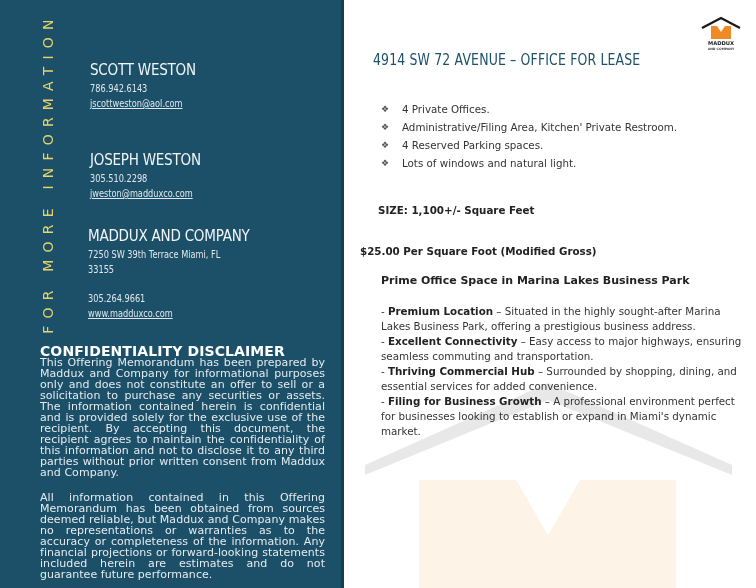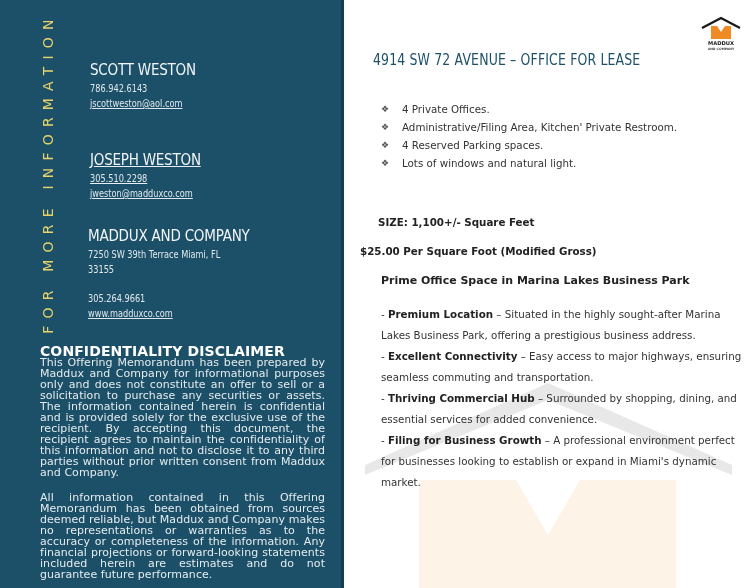--- a/index.html
+++ b/index.html
@@ -65,36 +65,35 @@
     position: absolute; left: 381px; top: 100px; list-style: none;
     font-family: "DejaVu Sans", sans-serif; font-size: 10.3px; color: #333333;
   }
   .features li { height: 18px; line-height: 18px; display: flex; align-items: center; white-space: nowrap; }
   .bullet { width: 21px; font-size: 9px; color: #555; }
 
   .size-line {
     position: absolute; left: 378px; top: 204px;
     font-family: "DejaVu Sans", sans-serif; font-weight: bold; font-size: 10.3px; color: #222;
     white-space: nowrap;
-    margin-top: 12px;
   }
   .price-line {
     position: absolute; left: 360px; top: 245px;
     font-family: "DejaVu Sans", sans-serif; font-weight: bold; font-size: 10.3px; color: #222;
     white-space: nowrap;
   }
   .subheading {
     position: absolute; left: 381px; top: 274px;
     font-family: "DejaVu Sans", sans-serif; font-weight: bold; font-size: 11px; color: #222;
     white-space: nowrap;
   }
   .highlights {
     position: absolute; left: 381px; top: 304px; width: 365px;
     font-family: "DejaVu Sans", sans-serif; font-size: 10.3px; color: #333;
-    line-height: 21px;
+    line-height: 15px;
   }
   .highlights b { color: #222; }
 </style>
 </head>
 <body>
 
 <svg class="watermark" viewBox="0 0 756 588">
   <polygon points="365,465 548,383 732,465 732,475 548,400 365,475" fill="#e8e8e8"></polygon>
   <path d="M419,480 L516,480 L548,535 L580,480 L676,480 L676,588 L419,588 Z" fill="#fdf3e6"></path>
 </svg>
@@ -103,21 +102,21 @@
 <div class="left-edge"></div>
 
 <div class="vertical-label">FOR MORE INFORMATION</div>
 
 <div class="contact" style="top:60px;">
   <div class="contact-name">SCOTT WESTON</div>
   <div class="contact-line" style="margin-top:2px;">786.942.6143</div>
   <div class="contact-line link">jscottweston@aol.com</div>
 </div>
 
-<div class="contact" style="top:150px;text-decoration:underline;">
+<div class="contact" style="top:150px;">
   <div class="contact-name">JOSEPH WESTON</div>
   <div class="contact-line" style="margin-top:2px;">305.510.2298</div>
   <div class="contact-line link">jweston@madduxco.com</div>
 </div>
 
 <div class="contact" style="top:226px; left:88px;">
   <div class="contact-name">MADDUX AND COMPANY</div>
   <div class="contact-line" style="margin-top:2px;">7250 SW 39th Terrace Miami, FL</div>
   <div class="contact-line">33155</div>
   <div class="contact-line" style="margin-top:14px;">305.264.9661</div>

